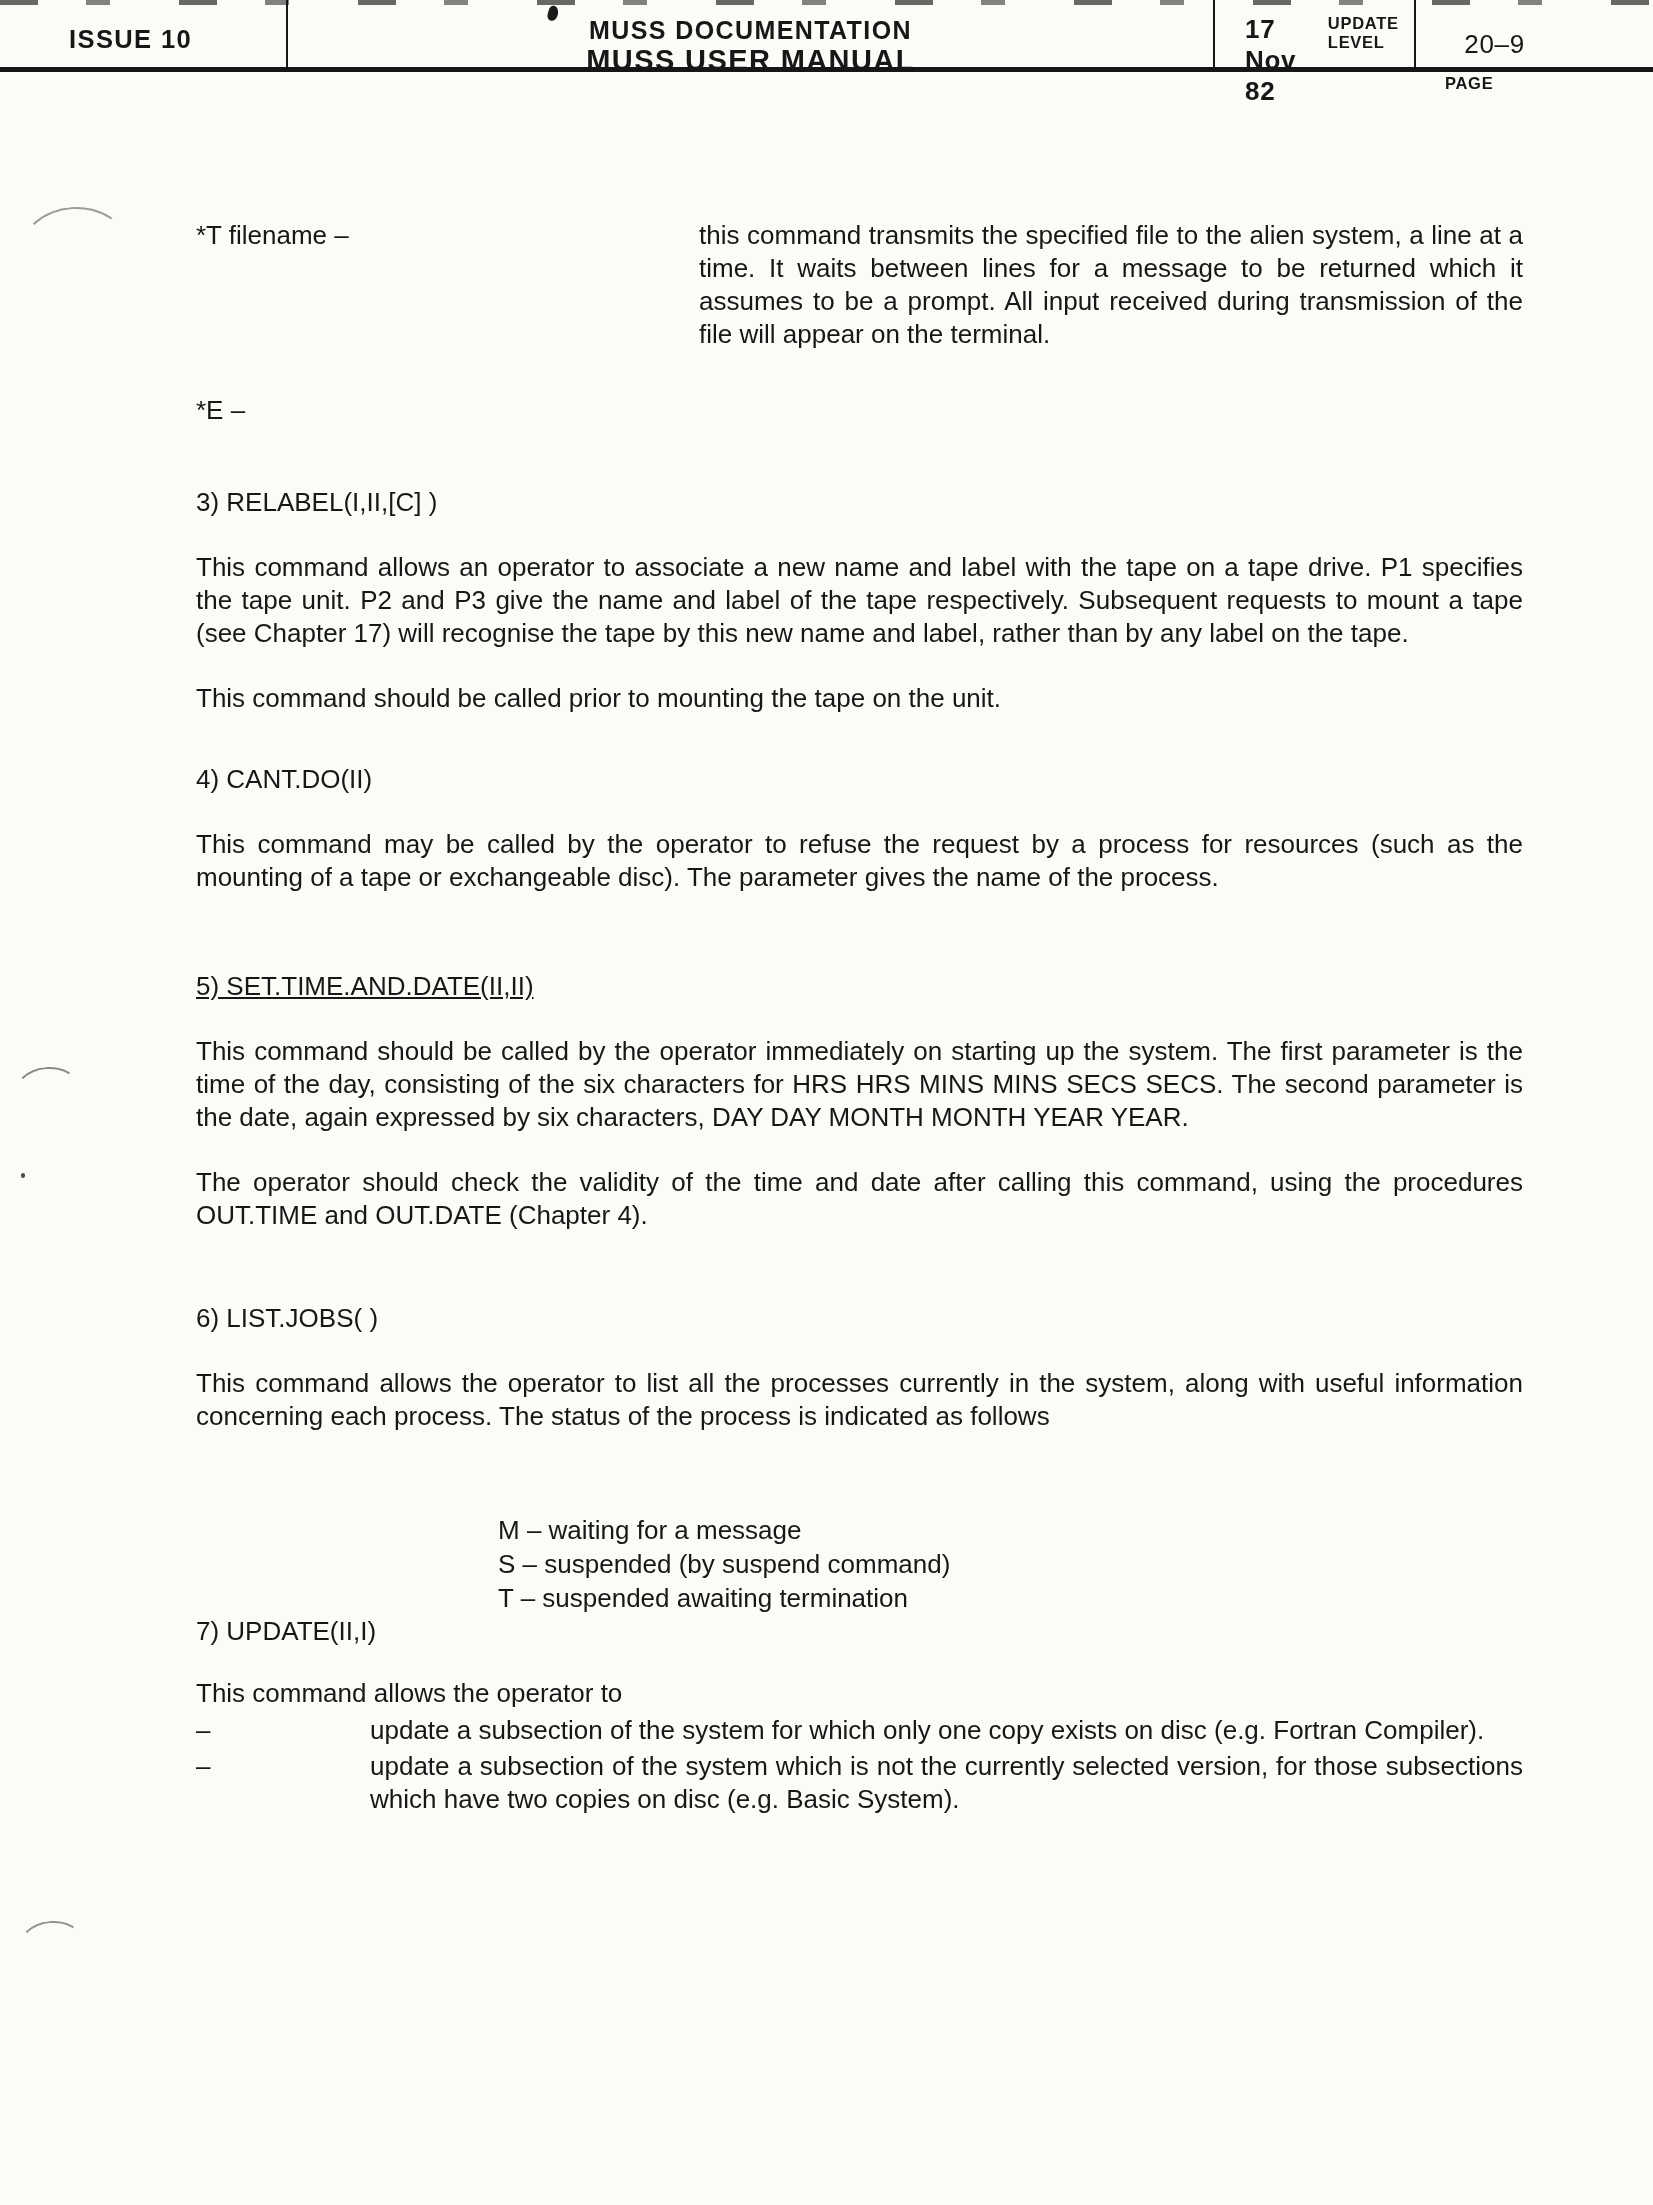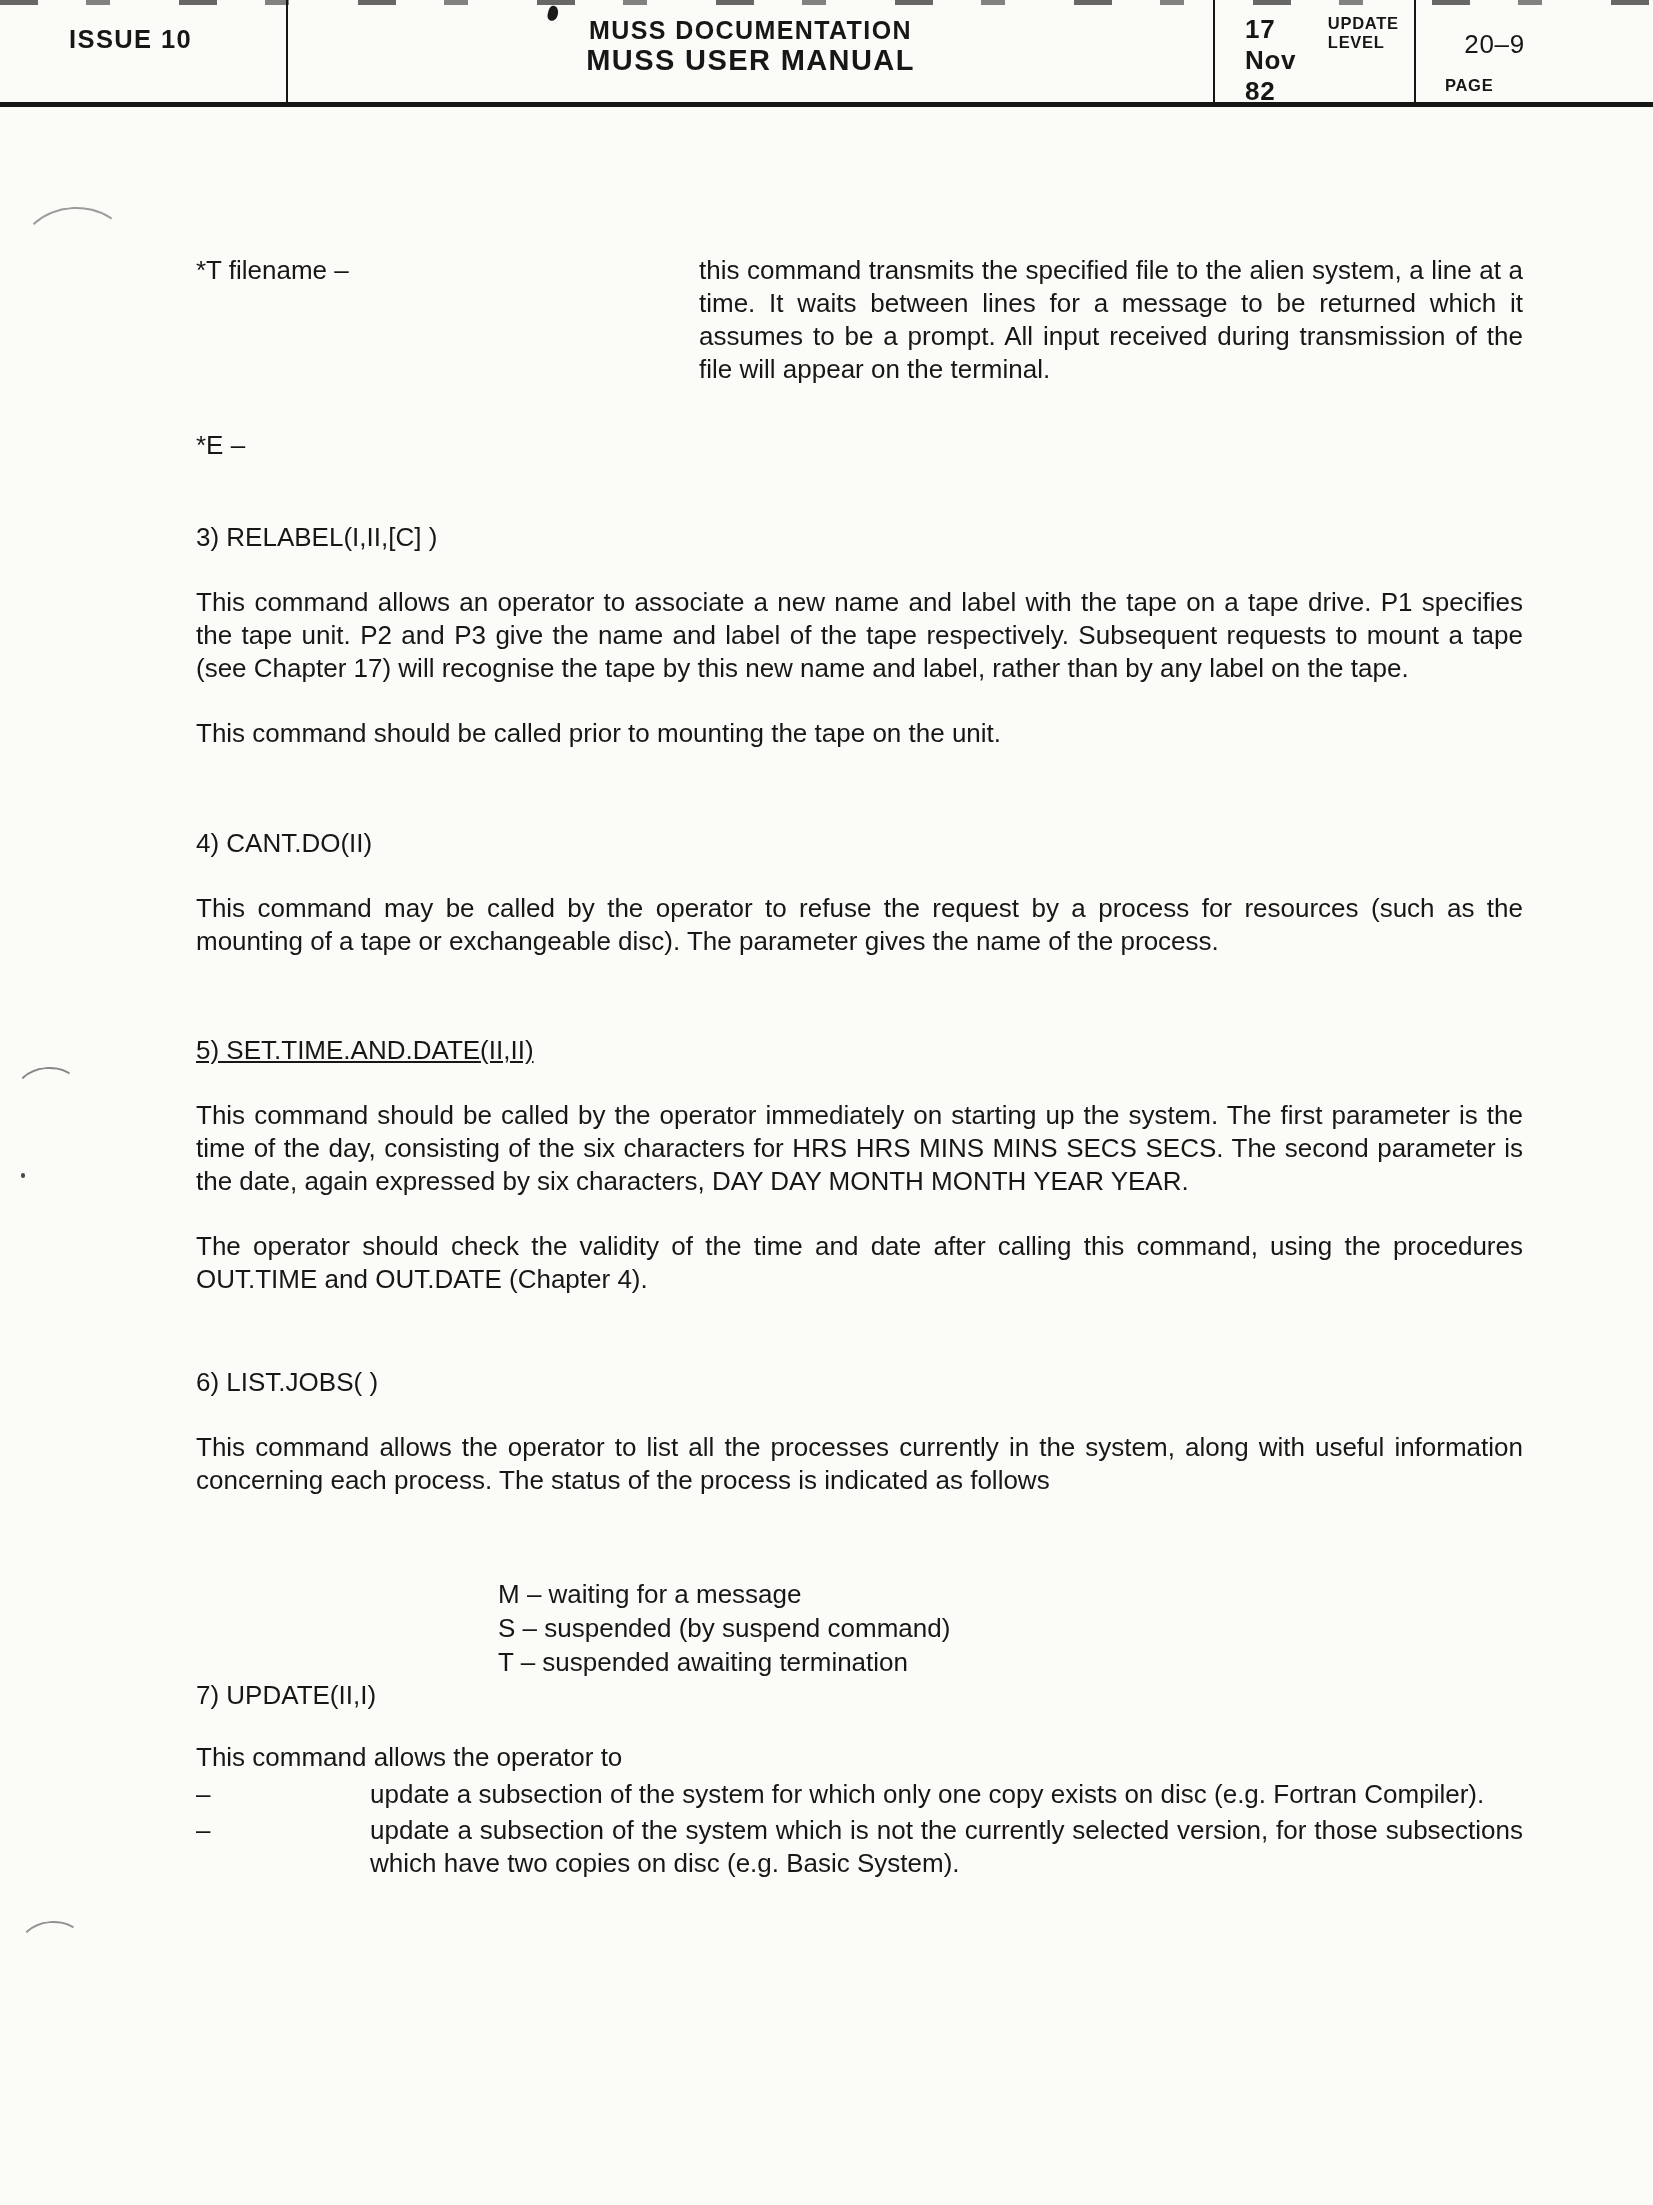--- a/index.html
+++ b/index.html
@@ -30,21 +30,21 @@
     border:2.8px solid transparent;
     border-top-color:rgba(40,40,40,.45);
     border-radius:50%;
   }
   .arc1 { left:20.7px;  top:207px;  width:107px; height:83px; transform:rotate(-4deg); }
   .arc2 { left:15px;  top:1067px; width:65px;  height:48px;  transform:rotate(-6deg); border-top-color:rgba(40,40,40,.55); }
   .arc3 { left:19.3px;  top:1921px; width:65px;  height:48px;  transform:rotate(-6deg); border-top-color:rgba(40,40,40,.5); }
   .dot1 { position:absolute; left:20.7px; top:1173px; width:4.8px; height:4.8px; background:rgba(30,30,30,.8); border-radius:50%; }
   
   .hdr {
-    display:flex; height:107px;
+    display:flex; height:72px;
     border-bottom:5.5px solid #161616;
   }
   .hc { height:100%; }
   .hc1 {
     width:288px; border-right:2.1px solid #161616;
     padding:25px 0 0 69px;
     font-weight:bold; font-size:25.5px; letter-spacing:1.4px;
   }
   .hc2 {
     flex:1; border-right:2.1px solid #161616;
@@ -71,21 +71,21 @@
   .content { margin:0 131px 0 196px; font-size:26px; line-height:33px; }
   .def-list { padding-top:147px; }
   .def-row  { display:flex; margin-bottom:43px; }
   .def-term { width:503px; flex:0 0 503px; }
   .def-desc { flex:1; text-align:justify; }
   .heading  { white-space:nowrap; }
   .para     { text-align:justify; }
   .mt-h1 { margin-top:59px;  }
   .mt-p1 { margin-top:32px;  }
   .mt-p2 { margin-top:32px;  }
-  .mt-h2 { margin-top:77px; }
+  .mt-h2 { margin-top:48px; }
   .mt-h3 { margin-top:76px;text-decoration:underline; }
   .mt-h4 { margin-top:70px; }
   .mt-h5 {  }
   .status-list { margin-top:80px; margin-left:302px; line-height:34px; }
   .intro { margin-top:29px; }
   .bullets { margin-top:4.1px; }
   .bullet-row { display:flex; }
   .bullet-row + .bullet-row { margin-top:2.8px; }
   .bullet-dash { flex:0 0 174px; }
   .bullet-text { flex:1; text-align:justify; }

